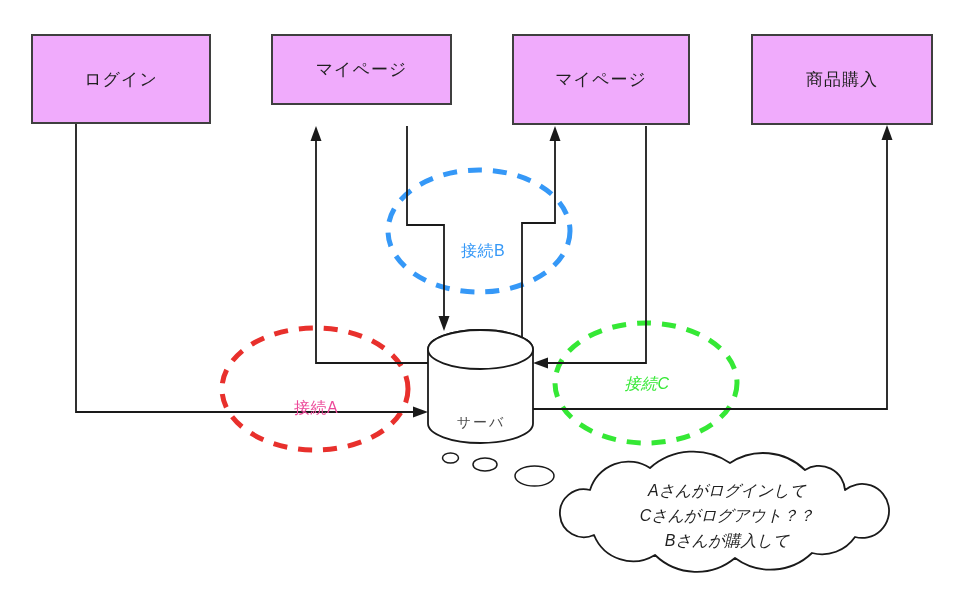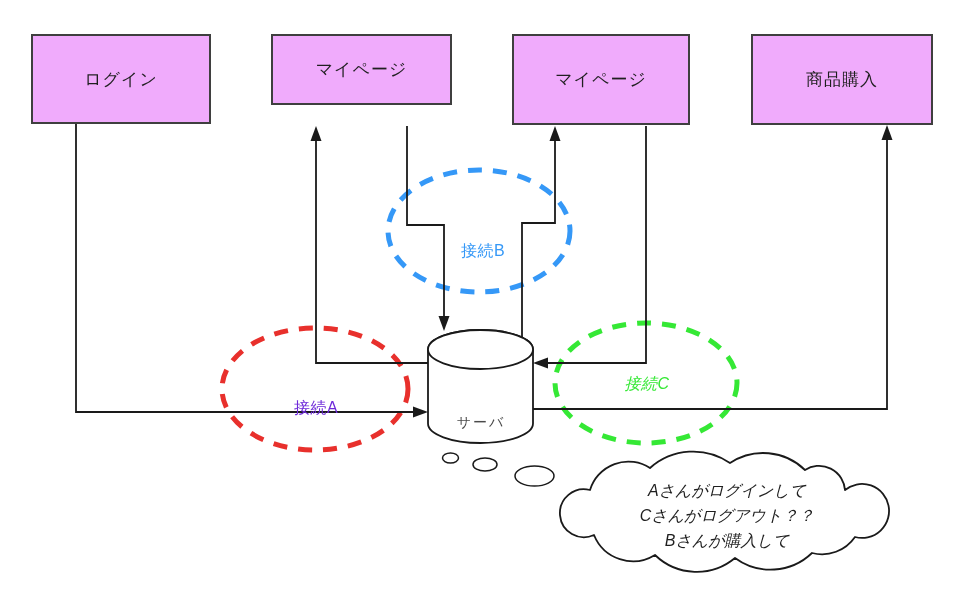--- a/index.html
+++ b/index.html
@@ -121,21 +121,21 @@
   <div class="node-box node-mypage">
     <span>マイページ</span>
   </div>
   <div class="node-box node-purchase">
     <span>マイページ</span>
   </div>
   <div class="node-box node-logout">
     <span>商品購入</span>
   </div>
 
-  <div class="float-label label-conn-a" style="color: #6d28d9;">接続A</div>
+  <div class="float-label label-conn-a" style="color: #ec4899;">接続A</div>
   <div class="float-label label-conn-b" style="color: rgb(53, 152, 247);">接続B</div>
   <div class="float-label label-conn-c" style="color: rgb(53, 232, 53);">接続C</div>
   <div class="float-label label-server">サーバ</div>
 
   <div class="thought-text">
     <span>Aさんがログインして</span>
     <span>Cさんがログアウト？？</span>
     <span>Bさんが購入して</span>
   </div>
 

